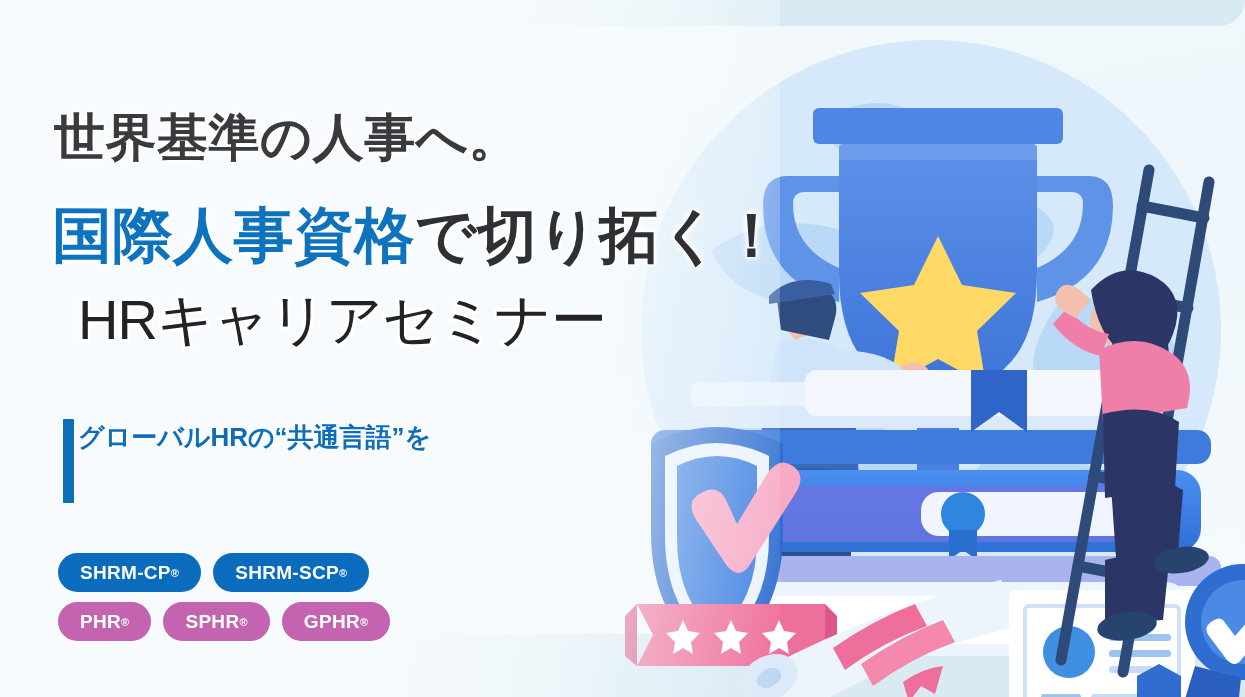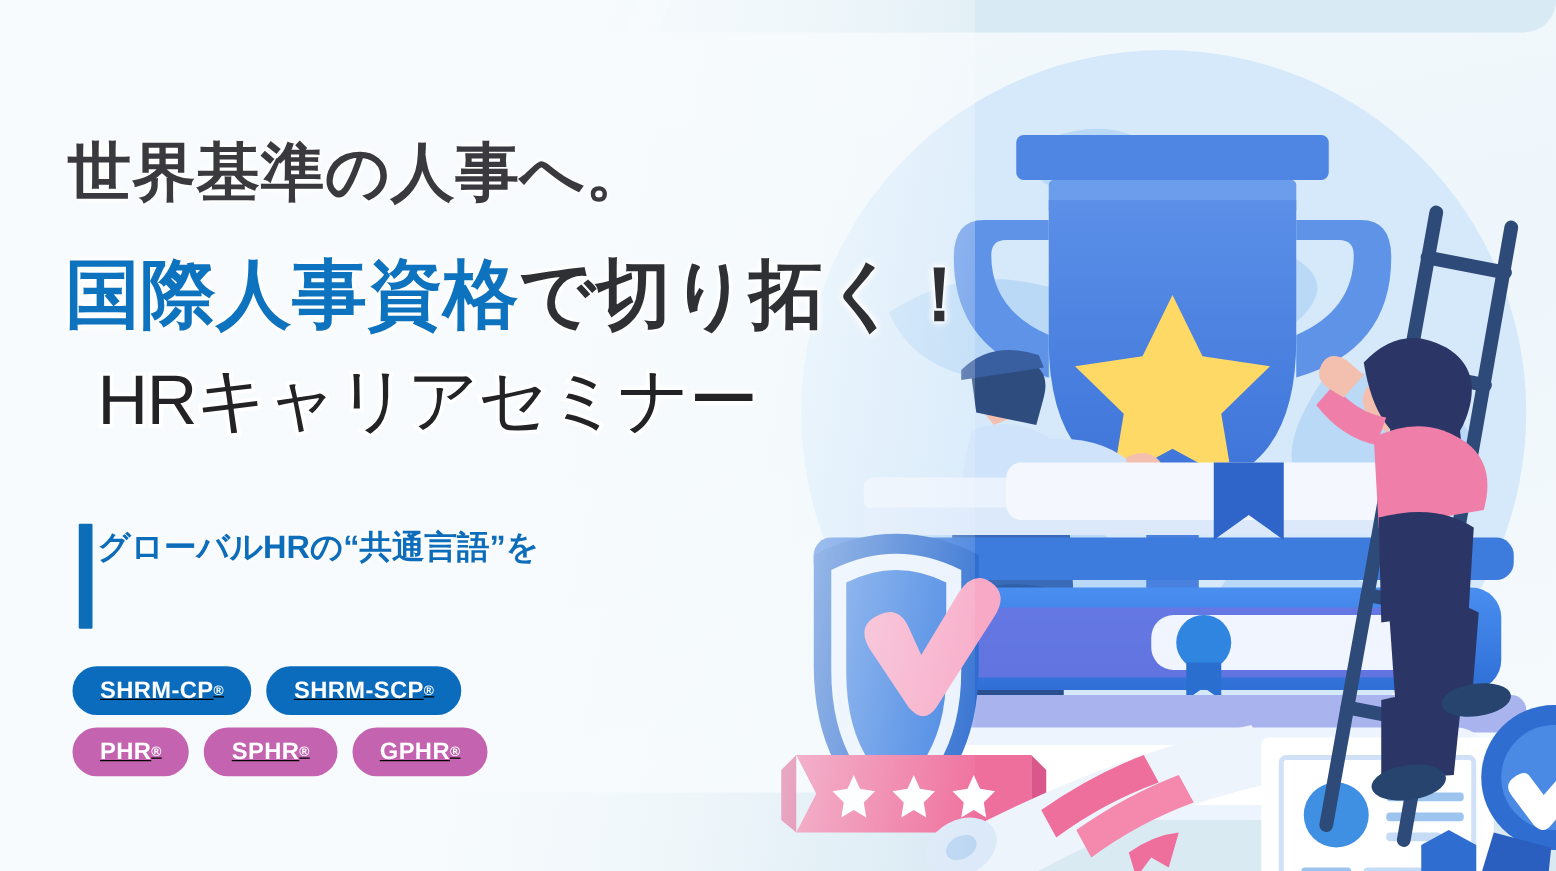--- a/index.html
+++ b/index.html
@@ -74,21 +74,21 @@
   
   .sub-wrap{ position:absolute; left:63px; top:419px; display:flex; gap:4px; align-items:flex-start; }
   .sub-bar{ width:11px; height:84px; background:#0d6eb8; border-radius:1px; flex:0 0 auto; }
   .sub-text{
     font-size:26px; font-weight:700; line-height:1.42; color:#0e6dba;
     text-shadow:0 0 6px #fff,0 0 6px #fff;
   }
   .sub-text div{ white-space:nowrap; }
 
   
-  .pills{ position:absolute; left:58px; top:533px; width:480px;text-decoration:underline; }
+  .pills{ position:absolute; left:58px; top:553px; width:480px; }
   .pill-row{ display:flex; gap:12px; margin-bottom:10px; }
   .pill{
     display:inline-flex; align-items:center; justify-content:center;
     height:39px; padding:0 22px; border-radius:20px;
     color:#fff; font-size:19px; font-weight:700; letter-spacing:.3px;
     white-space:nowrap;
   }
   .pill.blue{ background:#0b6cbe; }
   .pill.pink{ background:#c464b0; }
   .pill sup{ font-size:11px; vertical-align:super; font-weight:700; }

